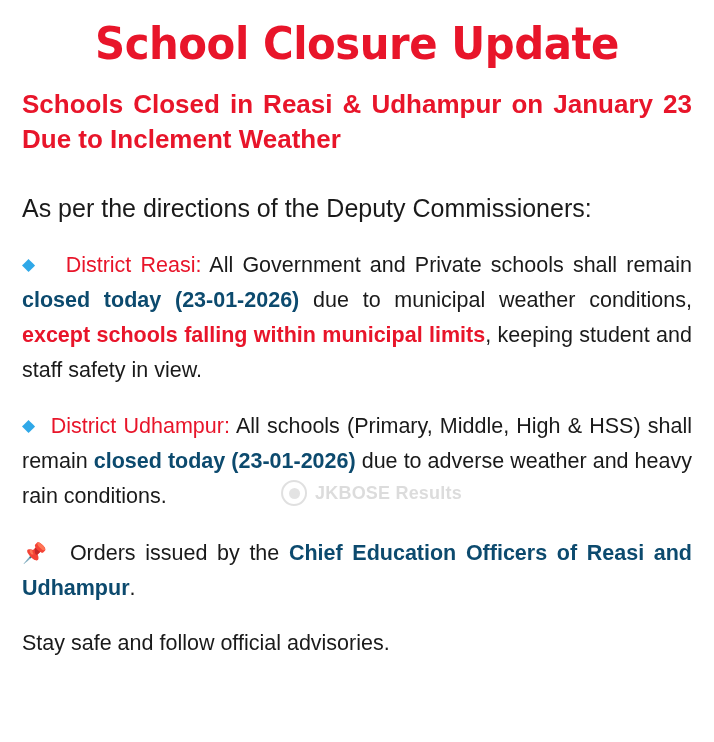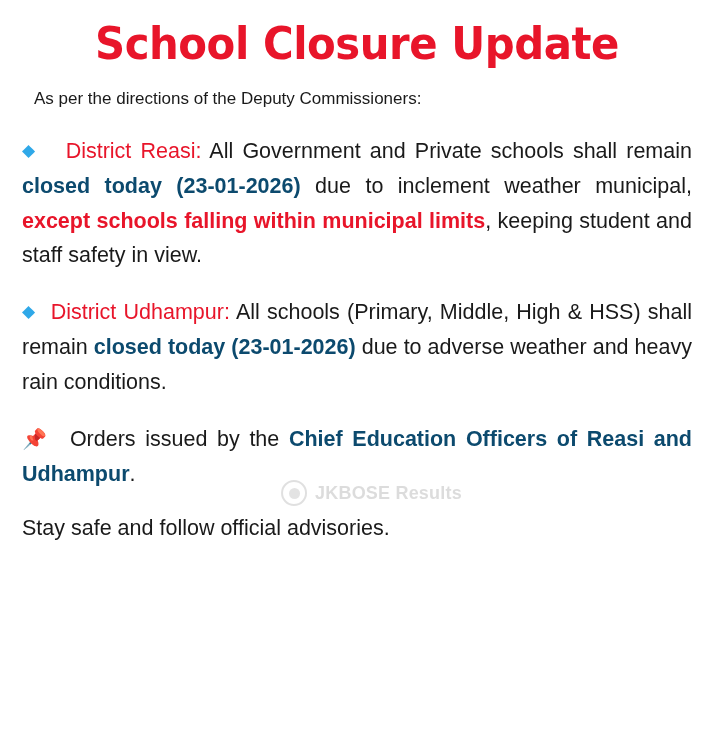--- a/index.html
+++ b/index.html
@@ -36,23 +36,23 @@
   .subtitle {
     color: #e8152a;
     font-weight: bold;
     font-size: 26px;
     line-height: 1.32;
     text-align: justify;
     text-align-last: left;
     margin: 0 2px 34px 2px;
   }
   .intro {
-    font-size: 17px;
+    font-size: 25px;
     line-height: 1.45;
-    margin: 0 2px 22px 14px;
+    margin: 0 2px 22px 2px;
     color: #1a1a1a;
   }
   .para {
     font-size: 21.5px;
     line-height: 1.62;
     text-align: justify;
     text-align-last: left;
     margin: 0 2px 22px 2px;
     color: #1a1a1a;
   }
@@ -120,29 +120,30 @@
     letter-spacing: 0.2px;
   }
 </style>
 </head>
 <body>
 
 <div class="page">
 
   <h1 class="main-title">School Closure Update</h1>
 
+  <h2 class="subtitle">Schools Closed in Reasi &amp; Udhampur on January 23 Due to Inclement Weather</h2>
 
   <p class="intro">As per the directions of the Deputy Commissioners:</p>
 
   <p class="para">
     <span class="bullet">◆</span>
     <span>&nbsp;&nbsp;</span><span class="dist-label">District Reasi:</span>
     <span>All Government and Private schools shall remain</span>
     <span class="bold">closed today (23-01-2026)</span>
-    <span>due to inclement weather municipal,</span>
+    <span>due to municipal weather conditions,</span>
     <span class="red-bold">except schools falling within municipal limits</span><span>, keeping student and staff safety in view.</span>
   </p>
 
   <p class="para">
     <span class="bullet">◆</span>
     <span>&nbsp;</span><span class="dist-label">District Udhampur:</span>
     <span>All schools (Primary, Middle, High &amp; HSS) shall remain</span>
     <span class="bold">closed today (23-01-2026)</span>
     <span>due to adverse weather and heavy rain conditions.</span>
   </p>

